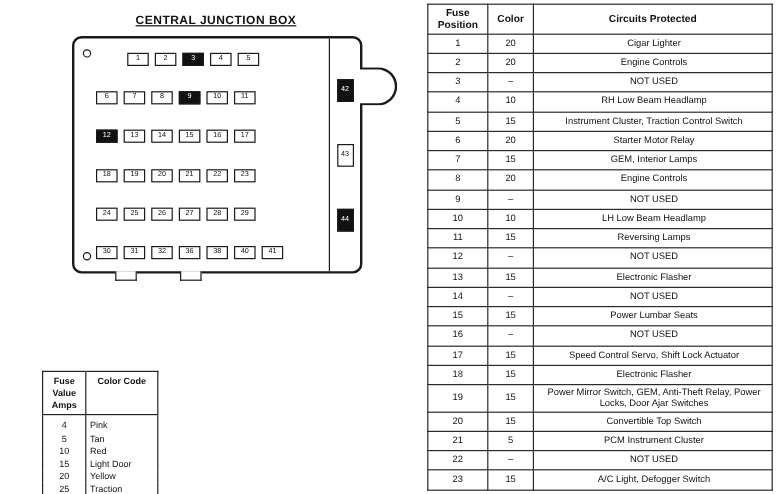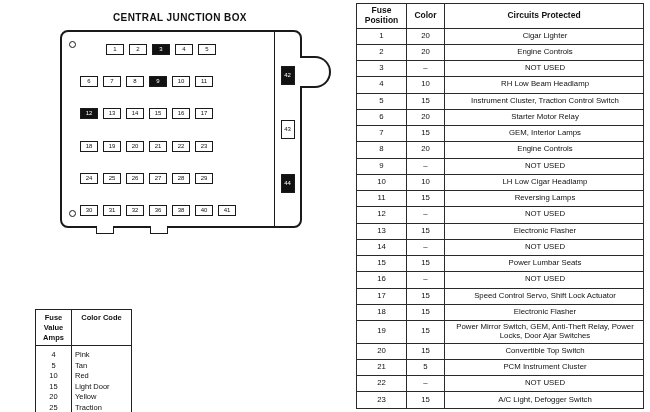--- a/index.html
+++ b/index.html
@@ -9,20 +9,21 @@
     position: relative;
     font-family: "Liberation Sans", sans-serif;
     color: #111;
     overflow: hidden;
   }
 
   
   .cjb-title {
     position: absolute; left: 113px; top: 12px;
     font-size: 10px; font-weight: bold; letter-spacing: 0.4px;
+    text-decoration: underline;
     white-space: nowrap;
   }
   .cjb-box {
     position: absolute; left: 60px; top: 30px;
     width: 242px; height: 198px;
     border: 2px solid #1a1a1a;
     border-radius: 8px;
     background: #fff;
   }
   .screw {
@@ -281,21 +282,21 @@
         <td class="circuit">Engine Controls</td>
       </tr>
       <tr>
         <td>9</td>
         <td>–</td>
         <td class="circuit">NOT USED</td>
       </tr>
       <tr>
         <td>10</td>
         <td>10</td>
-        <td class="circuit">LH Low Cigar Headlamp</td>
+        <td class="circuit">LH Low Beam Headlamp</td>
       </tr>
       <tr>
         <td>11</td>
         <td>15</td>
         <td class="circuit">Reversing Lamps</td>
       </tr>
       <tr>
         <td>12</td>
         <td>–</td>
         <td class="circuit">NOT USED</td>

